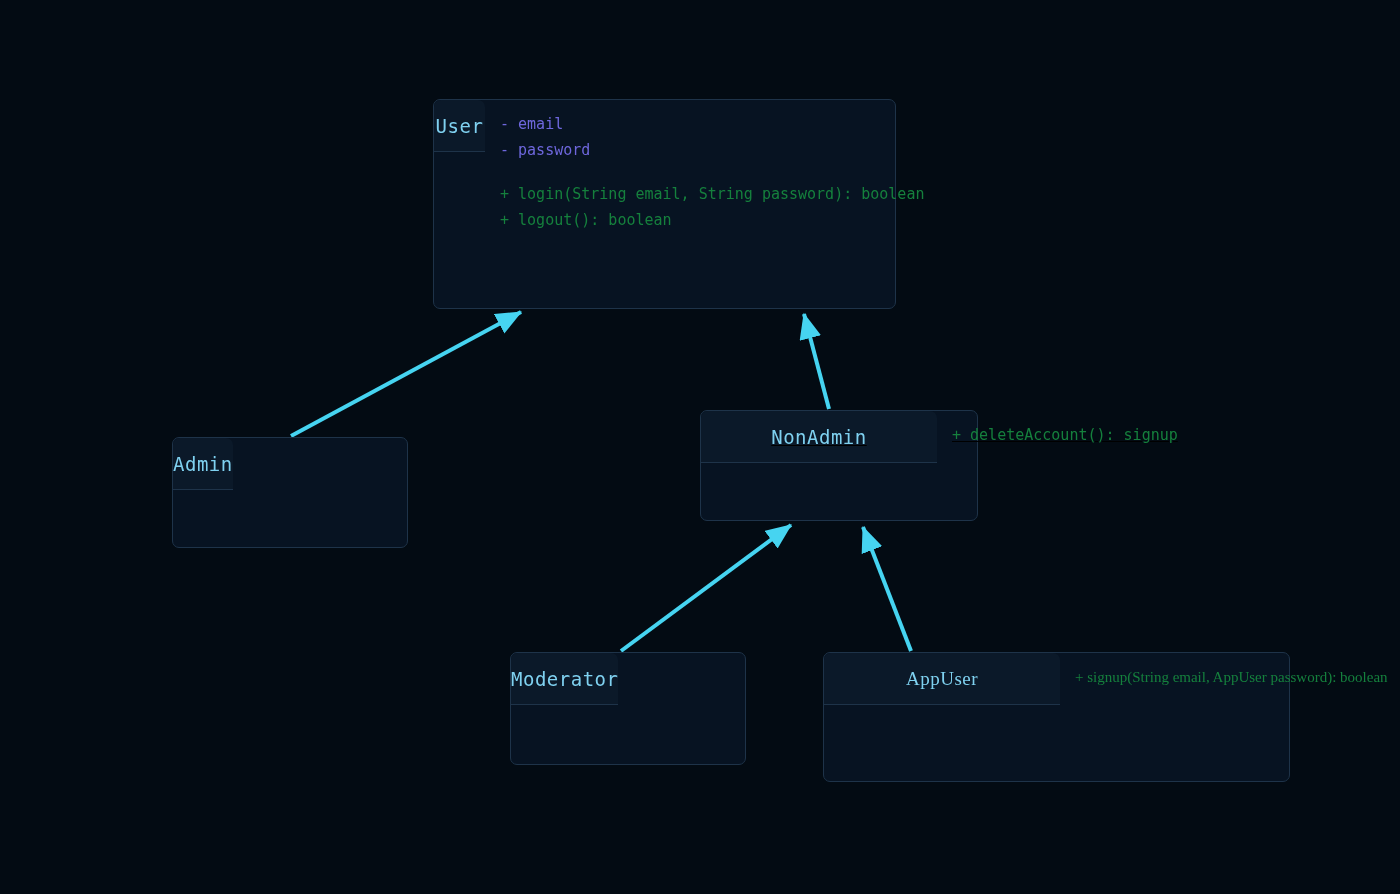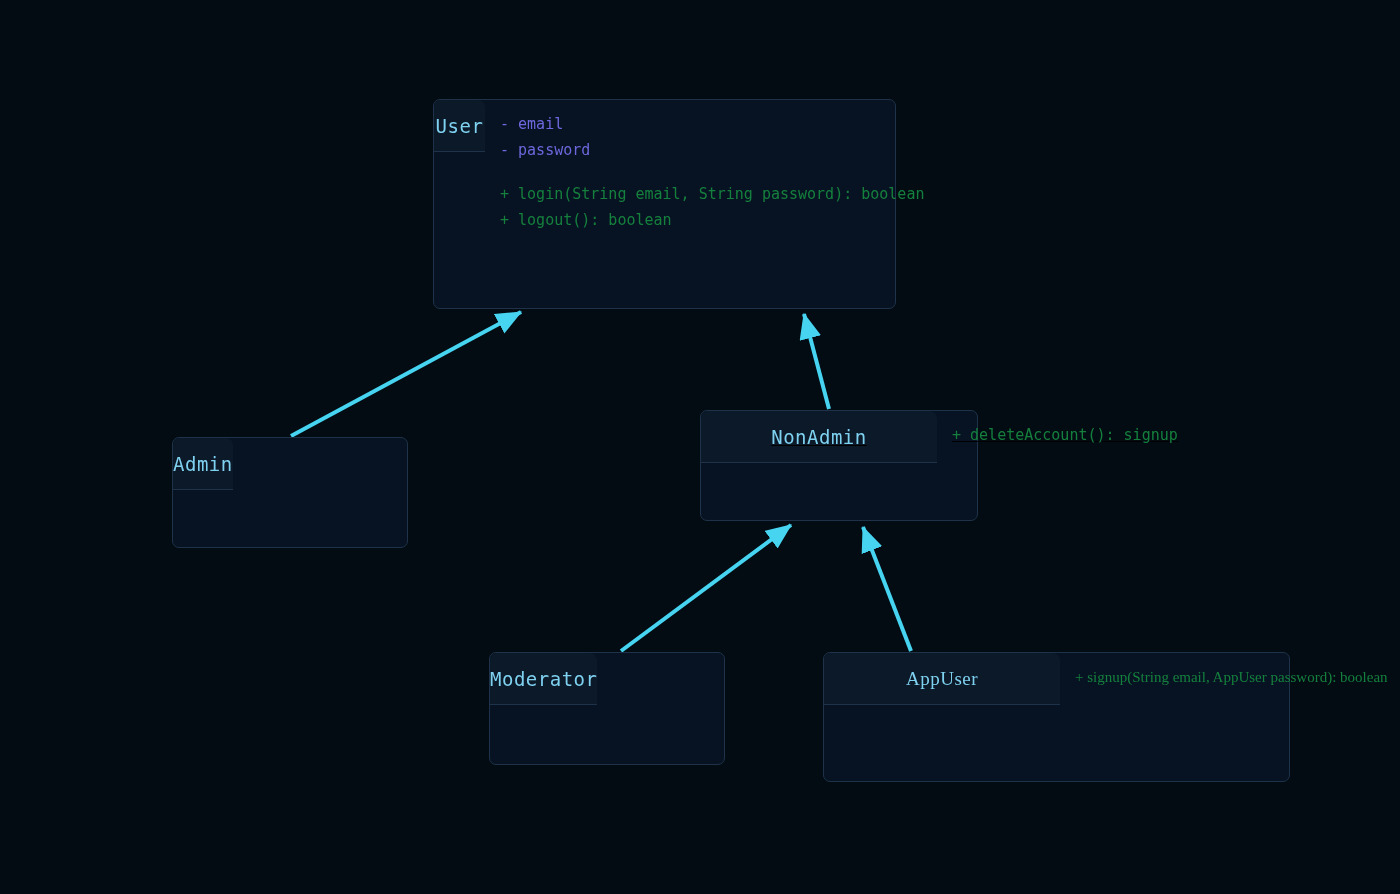--- a/index.html
+++ b/index.html
@@ -67,21 +67,21 @@
     white-space: pre;
   }
   .member-row.attribute { color: #6e67dd; }
   .member-row.method    { color: #15803d; }
   .member-spacer { height: 18px; }
 
   
   .box-user      { left: 433px; top:  99px; width: 463px; height: 210px; }
   .box-admin     { left: 152px; top: 437px; width: 236px; height: 111px; margin-left: 20px; }
   .box-nonadmin  { left: 700px; top: 410px; width: 278px; height: 111px; text-decoration: underline; }
-  .box-moderator { left: 489px; top: 652px; width: 236px; height: 113px; }
+  .box-moderator { left: 510px; top: 652px; width: 236px; height: 113px; }
   .box-appuser   { left: 823px; top: 652px; width: 467px; height: 130px; font-family: Liberation Serif, serif; }
 </style>
 </head>
 <body>
 
 <div class="stage">
 
   <svg class="edges" id="edges-svg">
     <defs>
       <marker id="arrowhead" markerUnits="strokeWidth" markerWidth="7" markerHeight="6" refX="6.2" refY="2.75" orient="auto">

